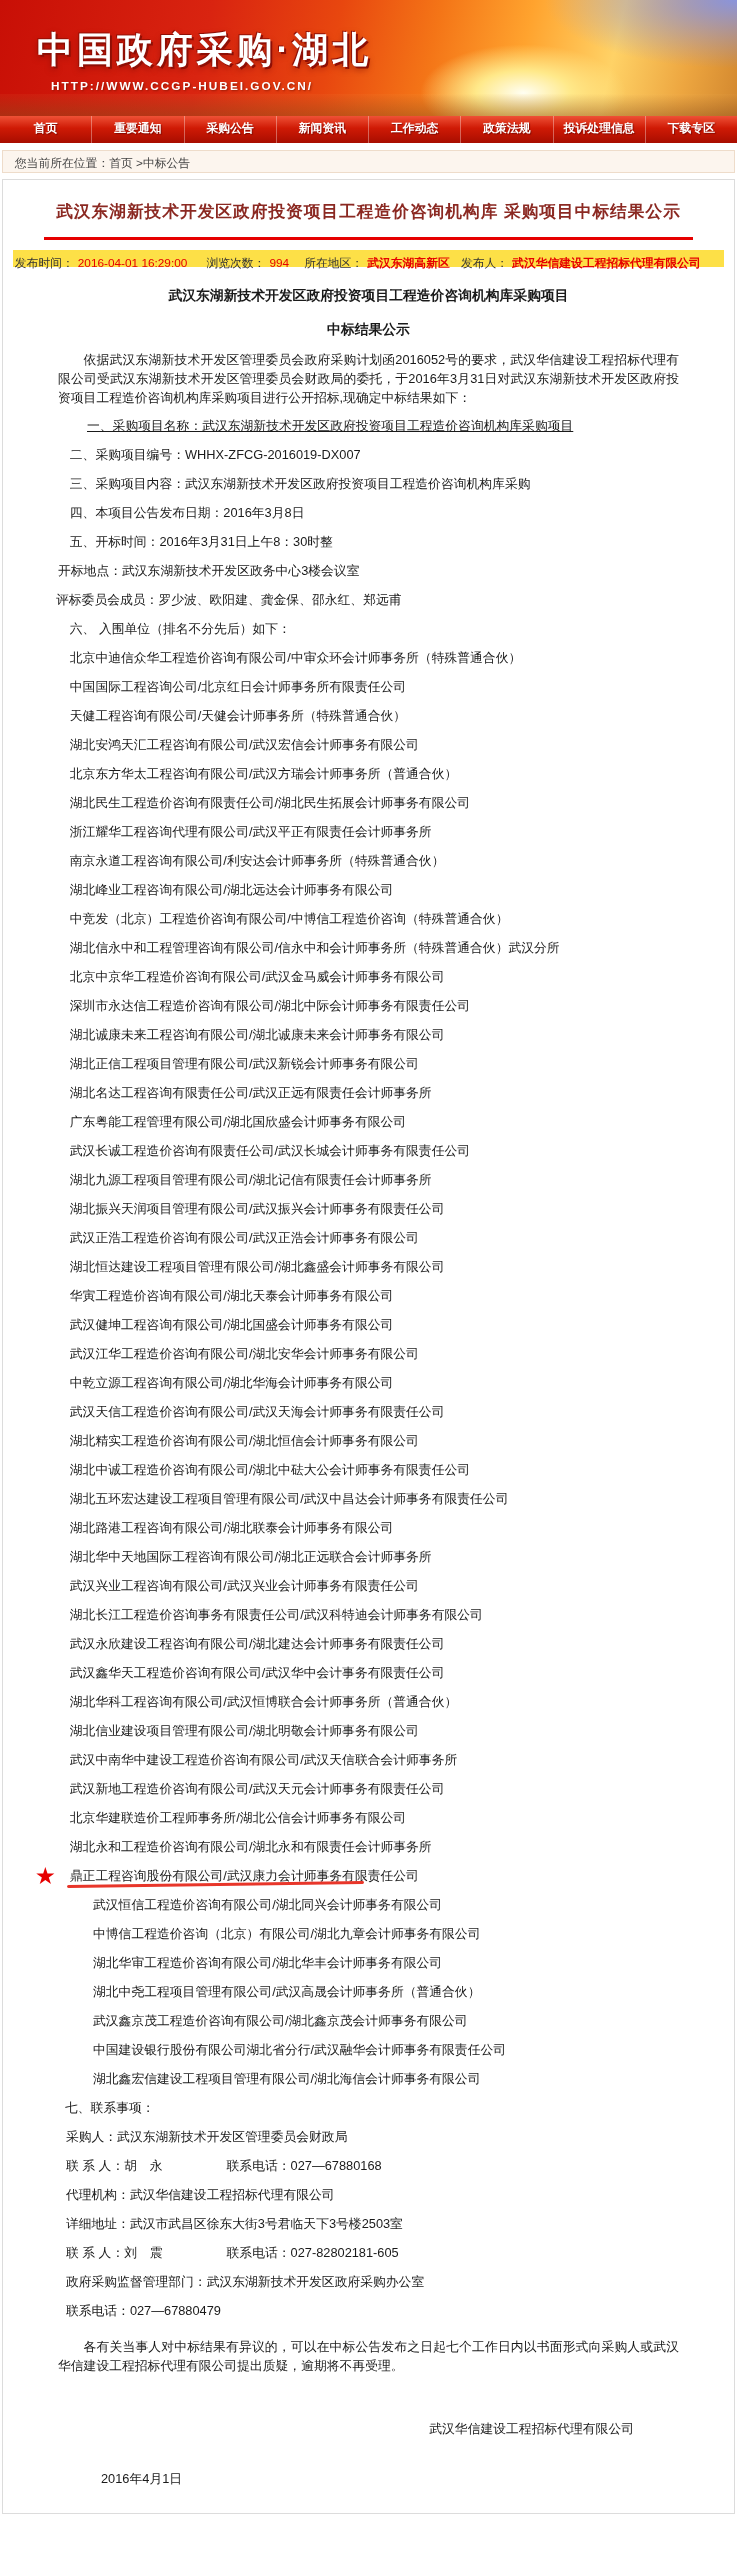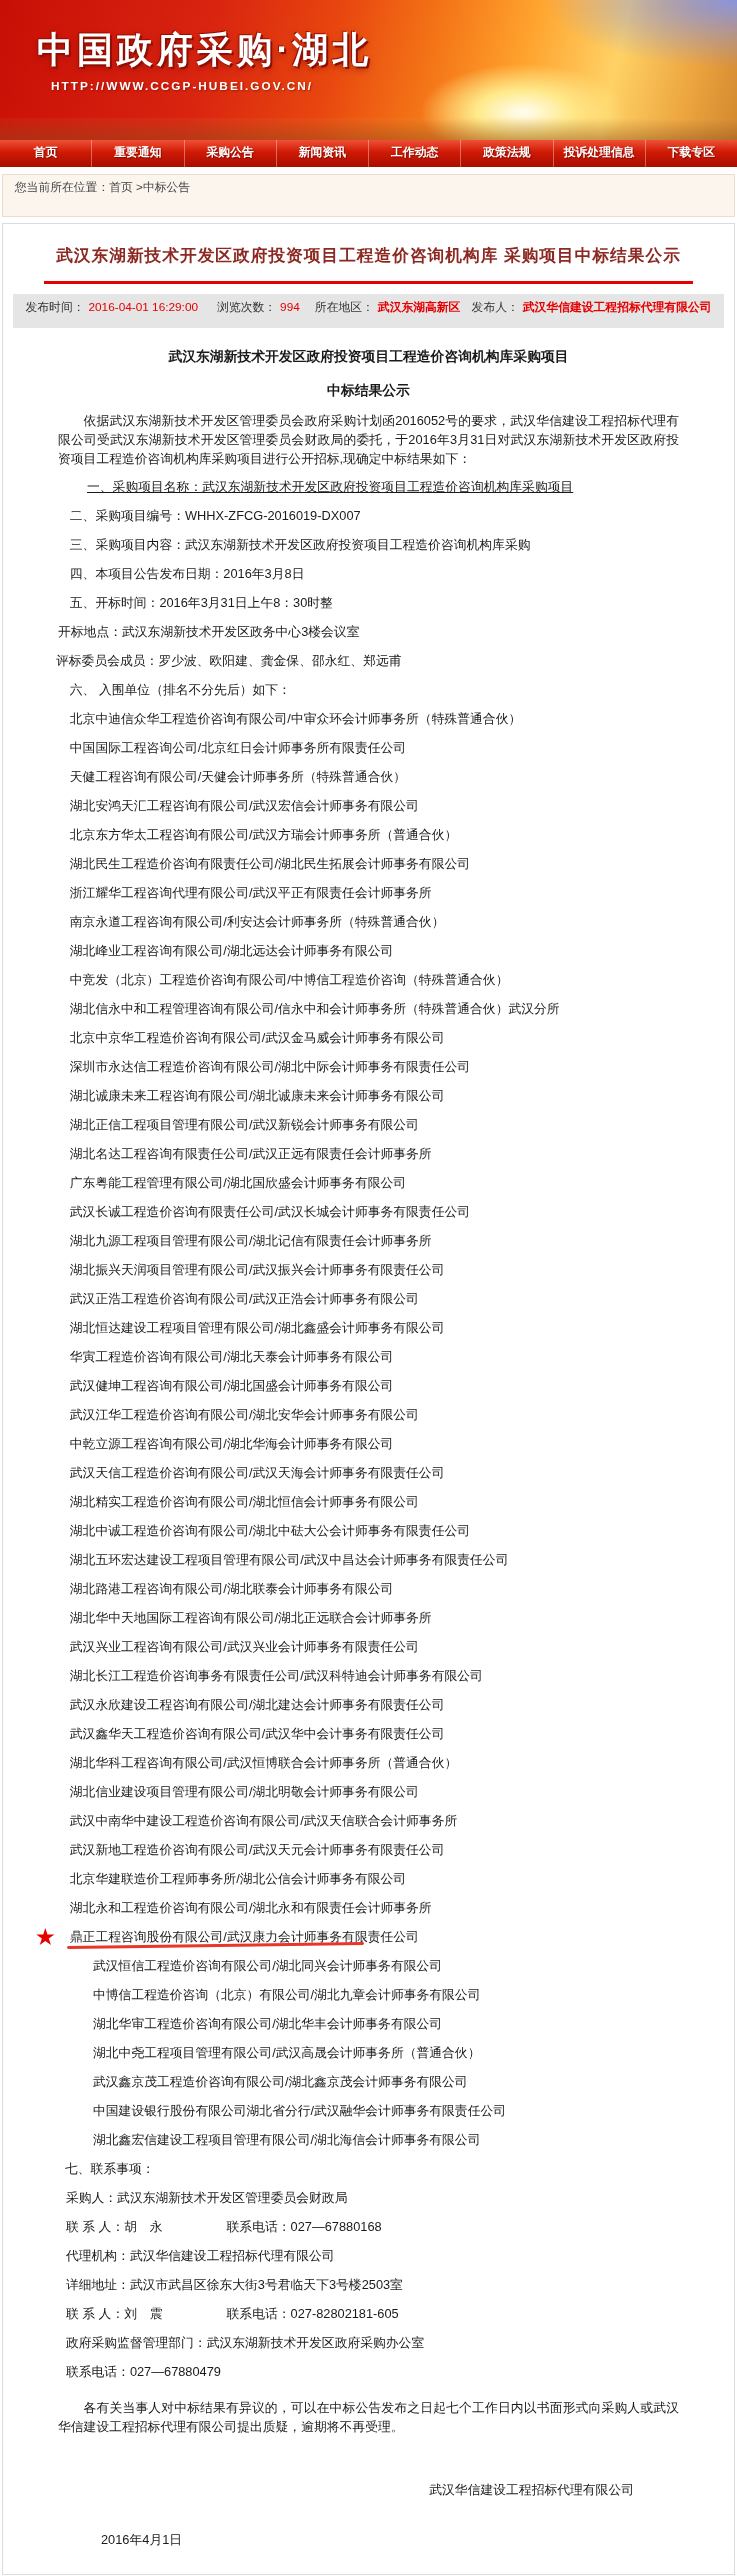--- a/index.html
+++ b/index.html
@@ -1,21 +1,21 @@
 <!DOCTYPE html>
 <html><head>
 <meta charset="utf-8">
 <style>
   * { margin:0; padding:0; box-sizing:border-box; }
   html,body { background:#fff; }
   body { width:737px; font-family:"Liberation Sans", sans-serif; color:#222; }
   .page { width:737px; min-height:2576px; background:#fff; }
 
   
-  .banner { position:relative; height:140px; overflow:hidden;
+  .banner { position:relative; height:116px; overflow:hidden;
     background:
       radial-gradient(ellipse 147px 69px at 71% 80%, #fffef2 0%, #ffe98a 32%, rgba(255,214,90,0) 70%),
       radial-gradient(ellipse 275px 98px at 100% 0%, #8a94dc 0%, rgba(138,148,220,0) 70%),
       linear-gradient(103deg, #c80f06 0%, #d92410 28%, #e8470f 45%, #f47517 58%, #ffa32e 70%, #ffd266 82%, #eda640 92%, #d2872e 100%);
   }
   .banner-title { position:absolute; left:37px; top:25.6px; font-size:36px; font-weight:bold; color:#fff;
     letter-spacing:3.9px; text-shadow:2px 2px 0 #8f0f05, -1px -1px 0 #8f0f05, 0 2.9px 5.9px rgba(120,10,0,.6); }
   .banner-url { position:absolute; left:51px; top:79px; font-size:11.8px; font-weight:bold; color:#fff;
     letter-spacing:2px; text-shadow:1px 1px 2px rgba(120,20,0,.7); }
   .banner-slogan { position:absolute; left:472px; top:45px; font-size:28.5px; font-weight:bold; color:#e60000;
@@ -24,30 +24,30 @@
     background:linear-gradient(rgba(255,205,120,.05), rgba(140,80,30,.45)); }
 
   
   .navbar { display:flex; height:26.5px; background:linear-gradient(#ef5136 0%, #cf1a05 45%, #a80d00 100%); }
   .nav-item { flex:1; display:flex; align-items:center; justify-content:center; font-size:11.8px; font-weight:bold;
     color:#fff; text-decoration:none; border-right:1px solid rgba(255,255,255,.35); cursor:pointer;
     text-shadow:1px 1px 1px rgba(90,0,0,.6); }
   .nav-item:last-child { border-right:none; }
 
   
-  .crumb { margin:7.9px 2px 5.9px 2px; height:43px; line-height:24.6px; background:#fcf5ee;
+  .crumb { margin:7.9px 2px 5.9px 2px; height:23px; line-height:24.6px; background:#fcf5ee;
     border:1px solid #eedcca; font-size:11.8px; color:#444; padding-left:11.8px; }
   .crumb a { color:#444; text-decoration:none; }
 
   
   .content { margin:0 2px; border:1px solid #dcdcdc; background:#fff; padding:19.7px 0 25.6px 0; }
   .art-title { text-align:center; font-size:16.7px; font-weight:bold; color:#8b2922;
     line-height:23.6px; margin:0 29.5px 13.8px 29.5px; letter-spacing:1px; }
   .red-rule { height:2.9px; background:#e60000; margin:0 41px 9.8px 41px; }
-  .meta { height:34px; line-height:26.5px; background:#e5e5e5; margin:0 9.8px; text-align:center;
+  .meta { height:17px; line-height:26.5px; background:#fde047; margin:0 9.8px; 
     font-size:11.8px; color:#333; white-space:nowrap; }
   .meta .m-red { color:#e60000; }
   .meta .m-redb { color:#e60000; font-weight:bold; }
   .meta span { margin:0 2px; }
 
   
   .doc { margin-top:17.7px; padding:0 55px; font-size:12.8px; color:#1a1a1a; }
   .doc-h { text-align:center; font-weight:bold; font-size:13.8px; line-height:21.6px; }
   .doc-h2 { margin-top:12.8px; }
   .doc-p { margin-top:8.8px; line-height:19px; text-indent:2em; text-align:justify; }

